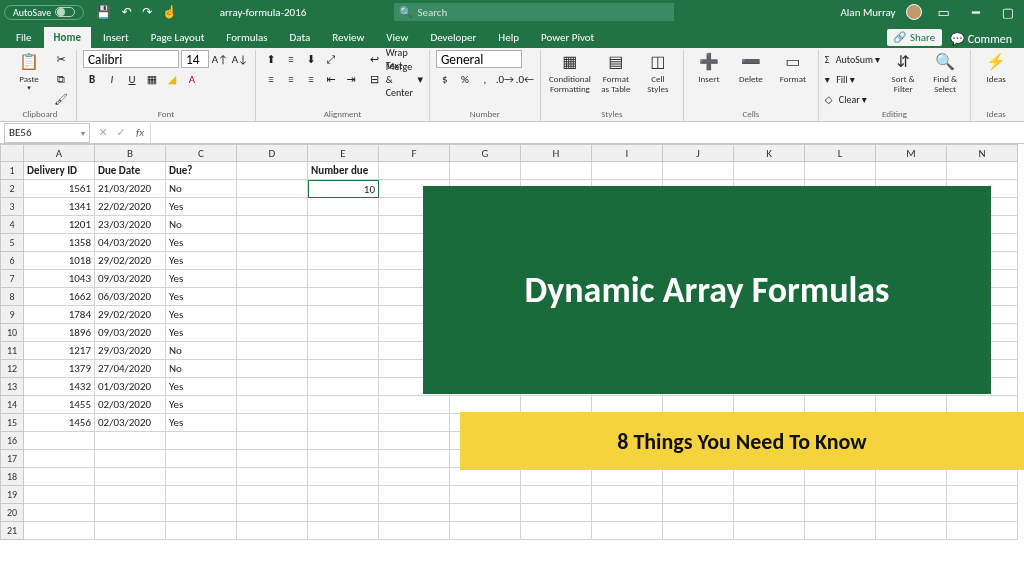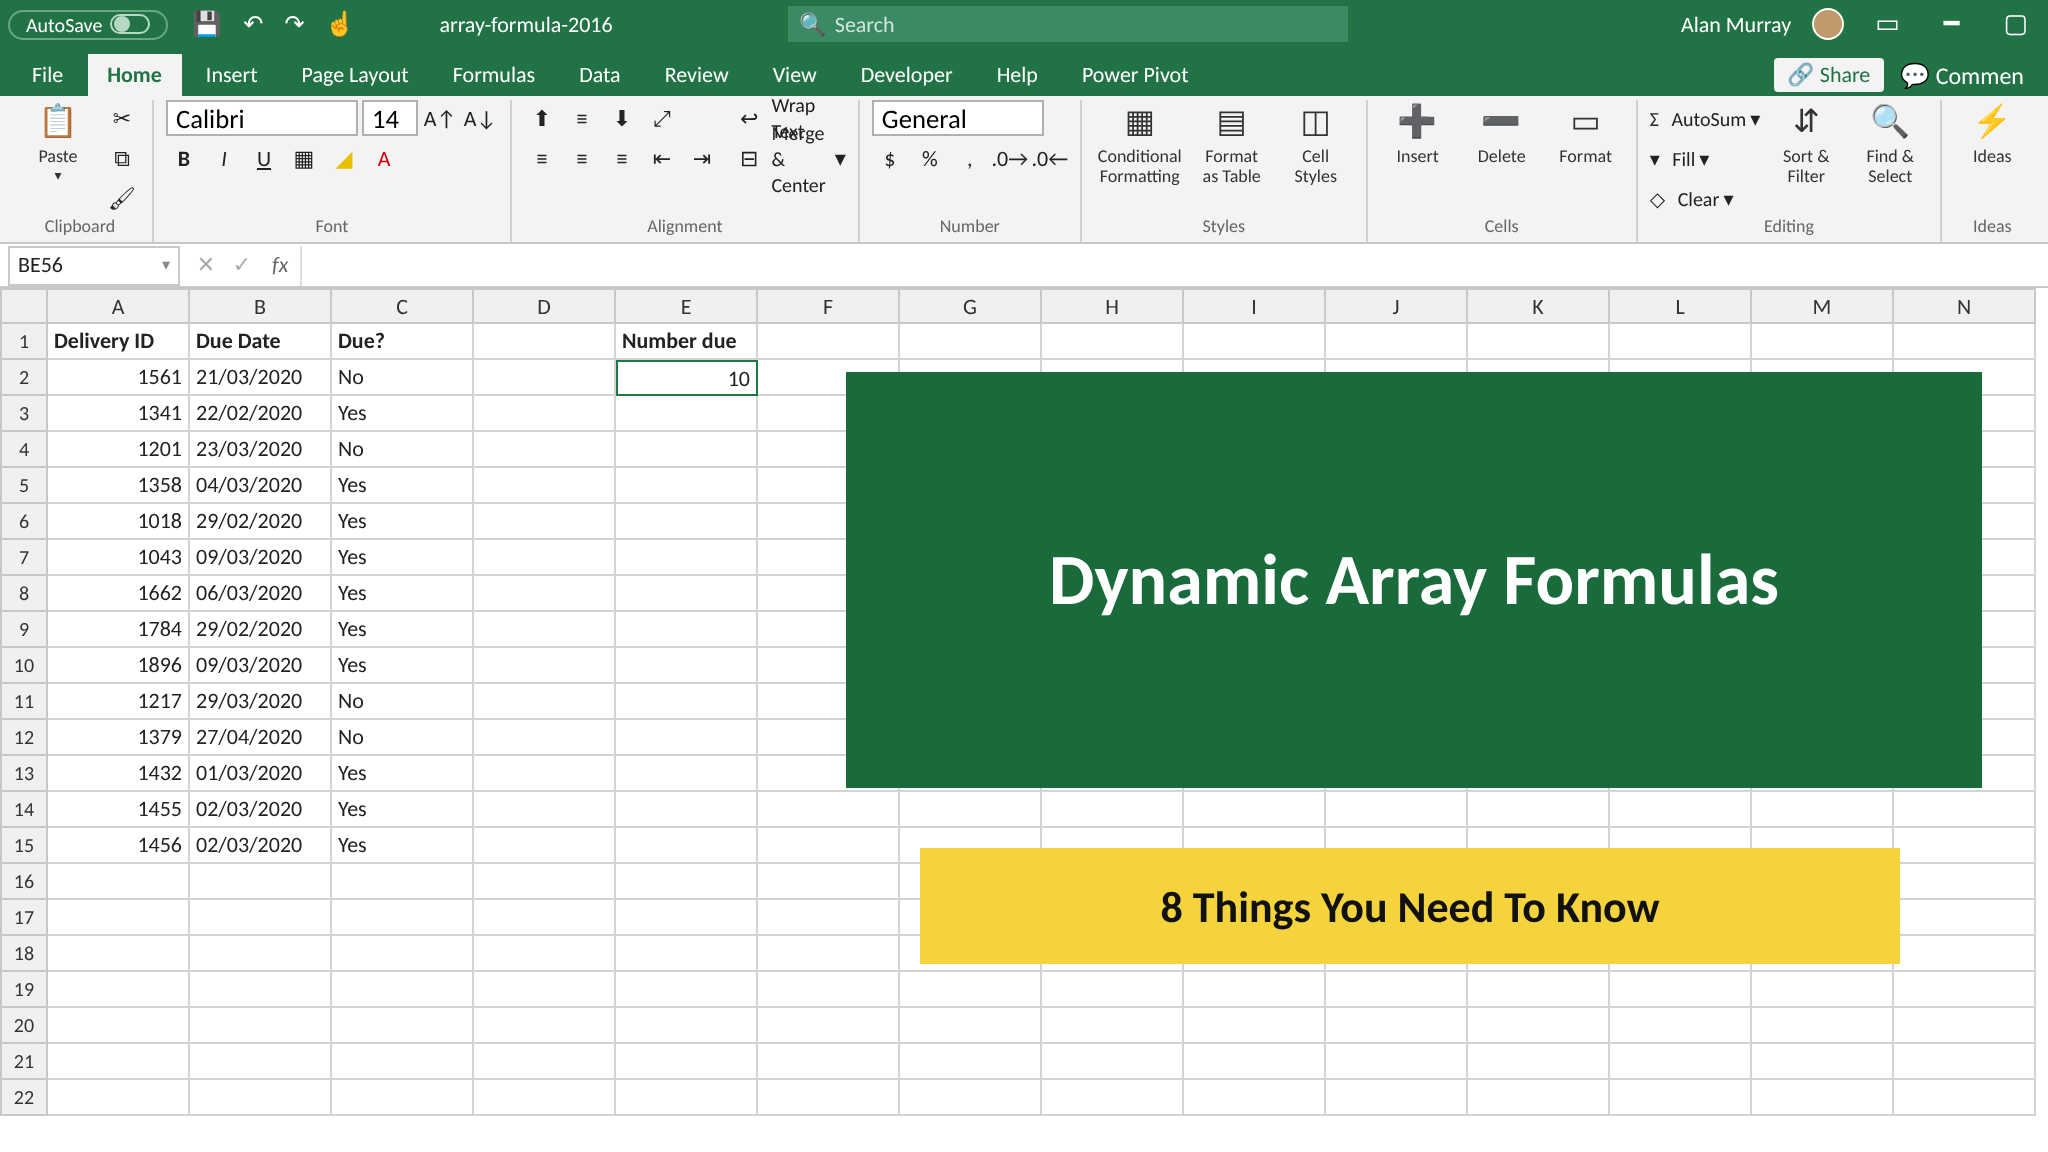--- a/index.html
+++ b/index.html
@@ -636,38 +636,21 @@
         <div class="cell"></div>
         <div class="cell"></div>
         <div class="cell"></div>
         <div class="cell"></div>
         <div class="cell"></div>
         <div class="cell"></div>
         <div class="cell"></div>
         <div class="cell"></div>
         <div class="cell"></div>
       </div>
-      <div class="row">
-        <div class="rowh">22</div>
-        <div class="cell"></div>
-        <div class="cell"></div>
-        <div class="cell"></div>
-        <div class="cell"></div>
-        <div class="cell"></div>
-        <div class="cell"></div>
-        <div class="cell"></div>
-        <div class="cell"></div>
-        <div class="cell"></div>
-        <div class="cell"></div>
-        <div class="cell"></div>
-        <div class="cell"></div>
-        <div class="cell"></div>
-        <div class="cell"></div>
-      </div>
     </div>
 
   <div class="overlay1" style="left:423px; top:42px; width:568px; height:208px">
     <span>Dynamic Array Formulas</span>
   </div>
-  <div class="overlay2" style="left:460px; top:280px; width:490px; height:58px">
+  <div class="overlay2" style="left:460px; top:268px; width:564px; height:58px">
     <span>8 Things You Need To Know</span>
   </div>
 </div>
 
 </body></html>

